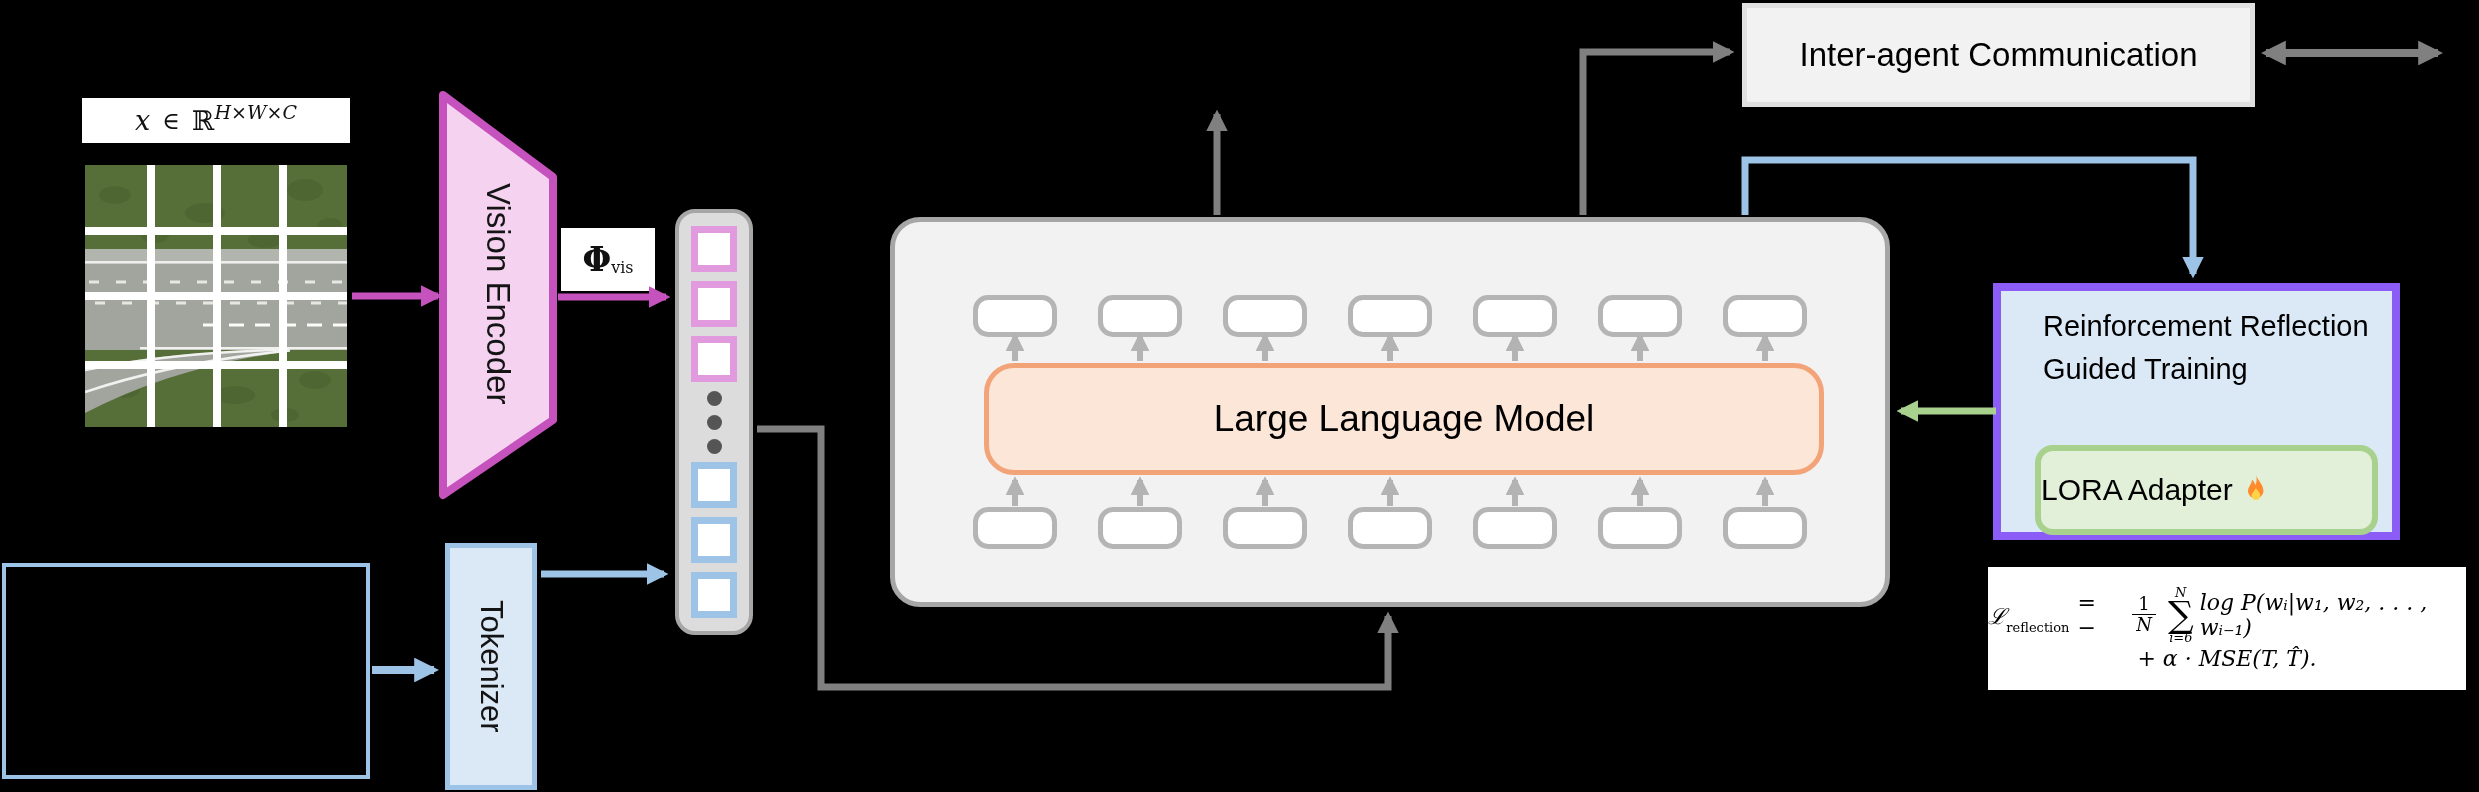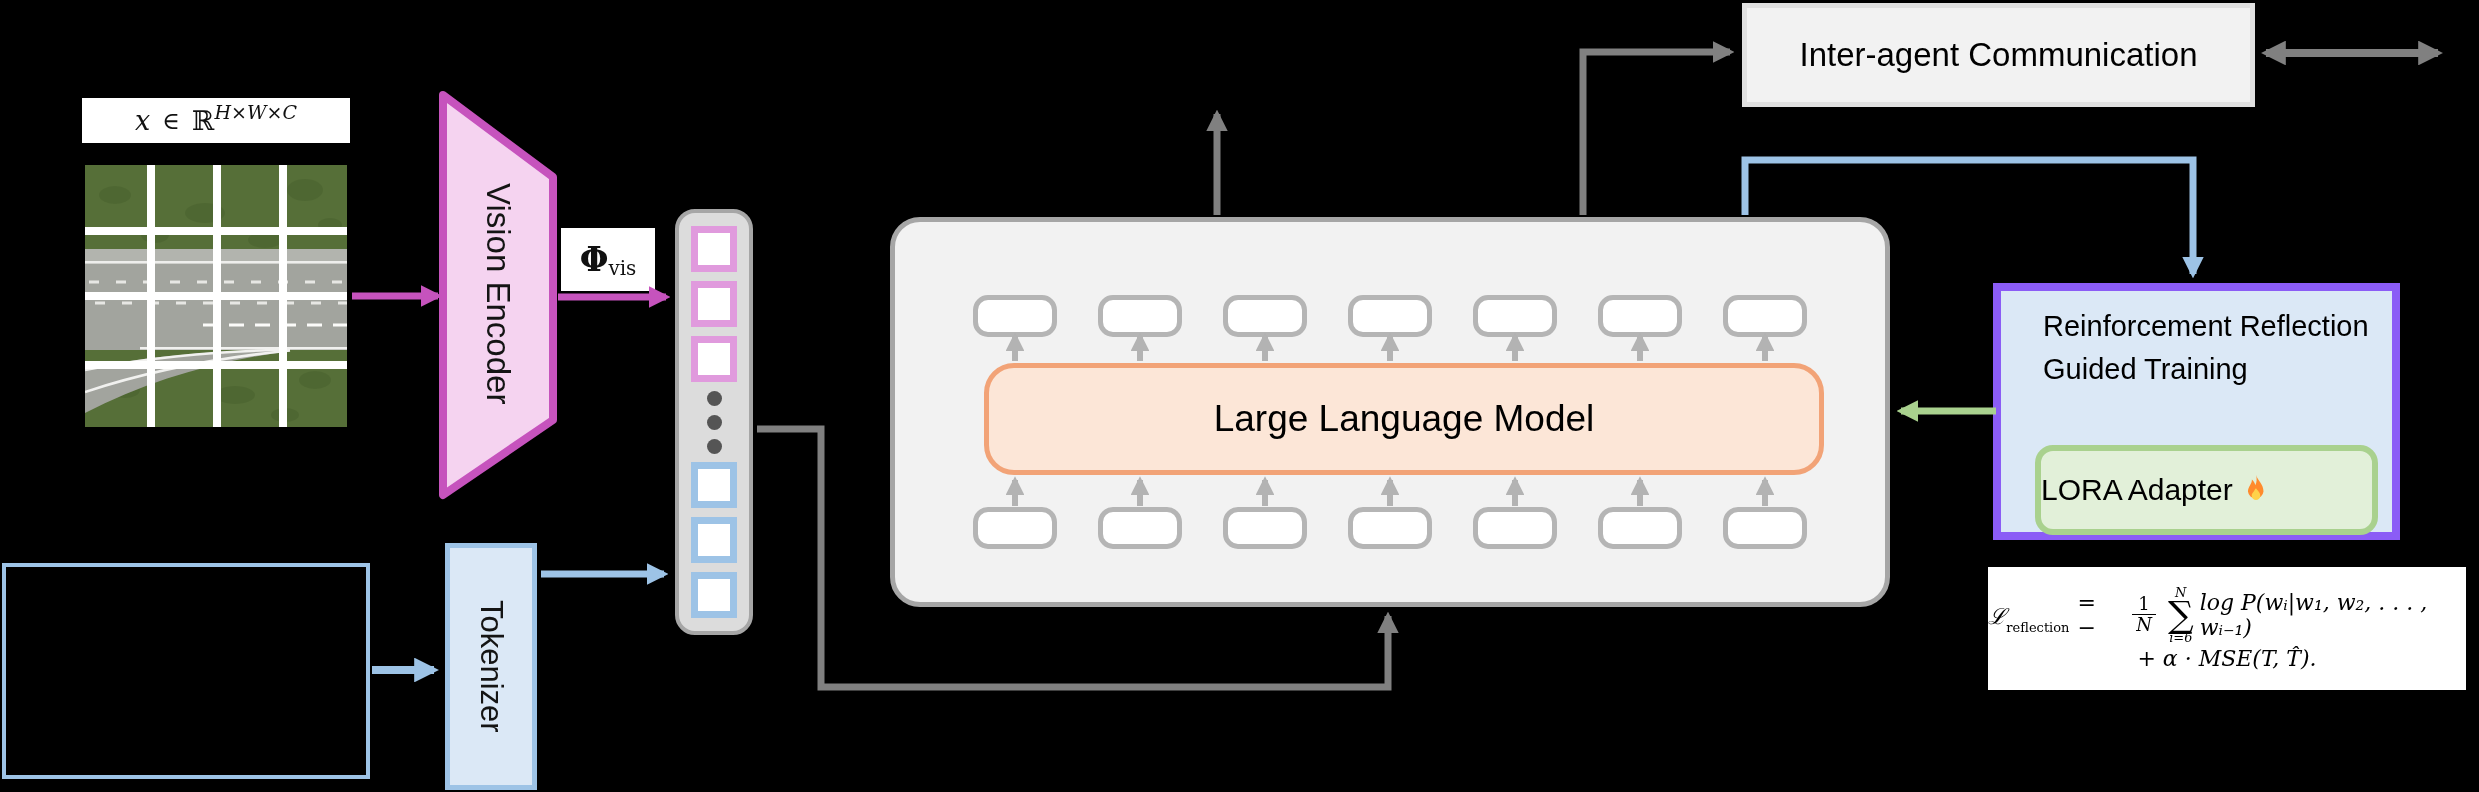--- a/index.html
+++ b/index.html
@@ -22,21 +22,21 @@
   #vision-encoder{left:436px;top:86px;width:126px;height:416px;}
   #vision-encoder .vlabel{position:absolute;left:0;top:0;width:124px;height:416px;
       display:flex;align-items:center;justify-content:center;
       writing-mode:vertical-rl;font-size:33px;color:#141414;}
 
   
   #phi-label{left:561px;top:228px;width:94px;height:63px;background:#fff;
       display:flex;align-items:center;justify-content:center;
       font-family:"DejaVu Serif",serif;}
   #phi-label .phi{font-weight:bold;font-size:33px;}
-  #phi-label .sub{font-size:20px;transform:translateY(8px);}
+  #phi-label .sub{font-size:16px;transform:translateY(8px);}
 
   
   #token-stack{left:675px;top:209px;width:78px;height:426px;background:#dcdcdc;
       border:4px solid #a6a6a6;border-radius:20px;
       display:flex;flex-direction:column;align-items:center;justify-content:space-evenly;padding:4px 0;}
   .vtok,.ttok{width:46px;height:46px;background:#fff;box-sizing:border-box;}
   .vtok{border:7px solid #e09add;}
   .ttok{border:7px solid #9dc3e6;}
   #stack-dots{display:flex;flex-direction:column;gap:9px;align-items:center;}
   #stack-dots span{width:15px;height:15px;border-radius:50%;background:#555;}

